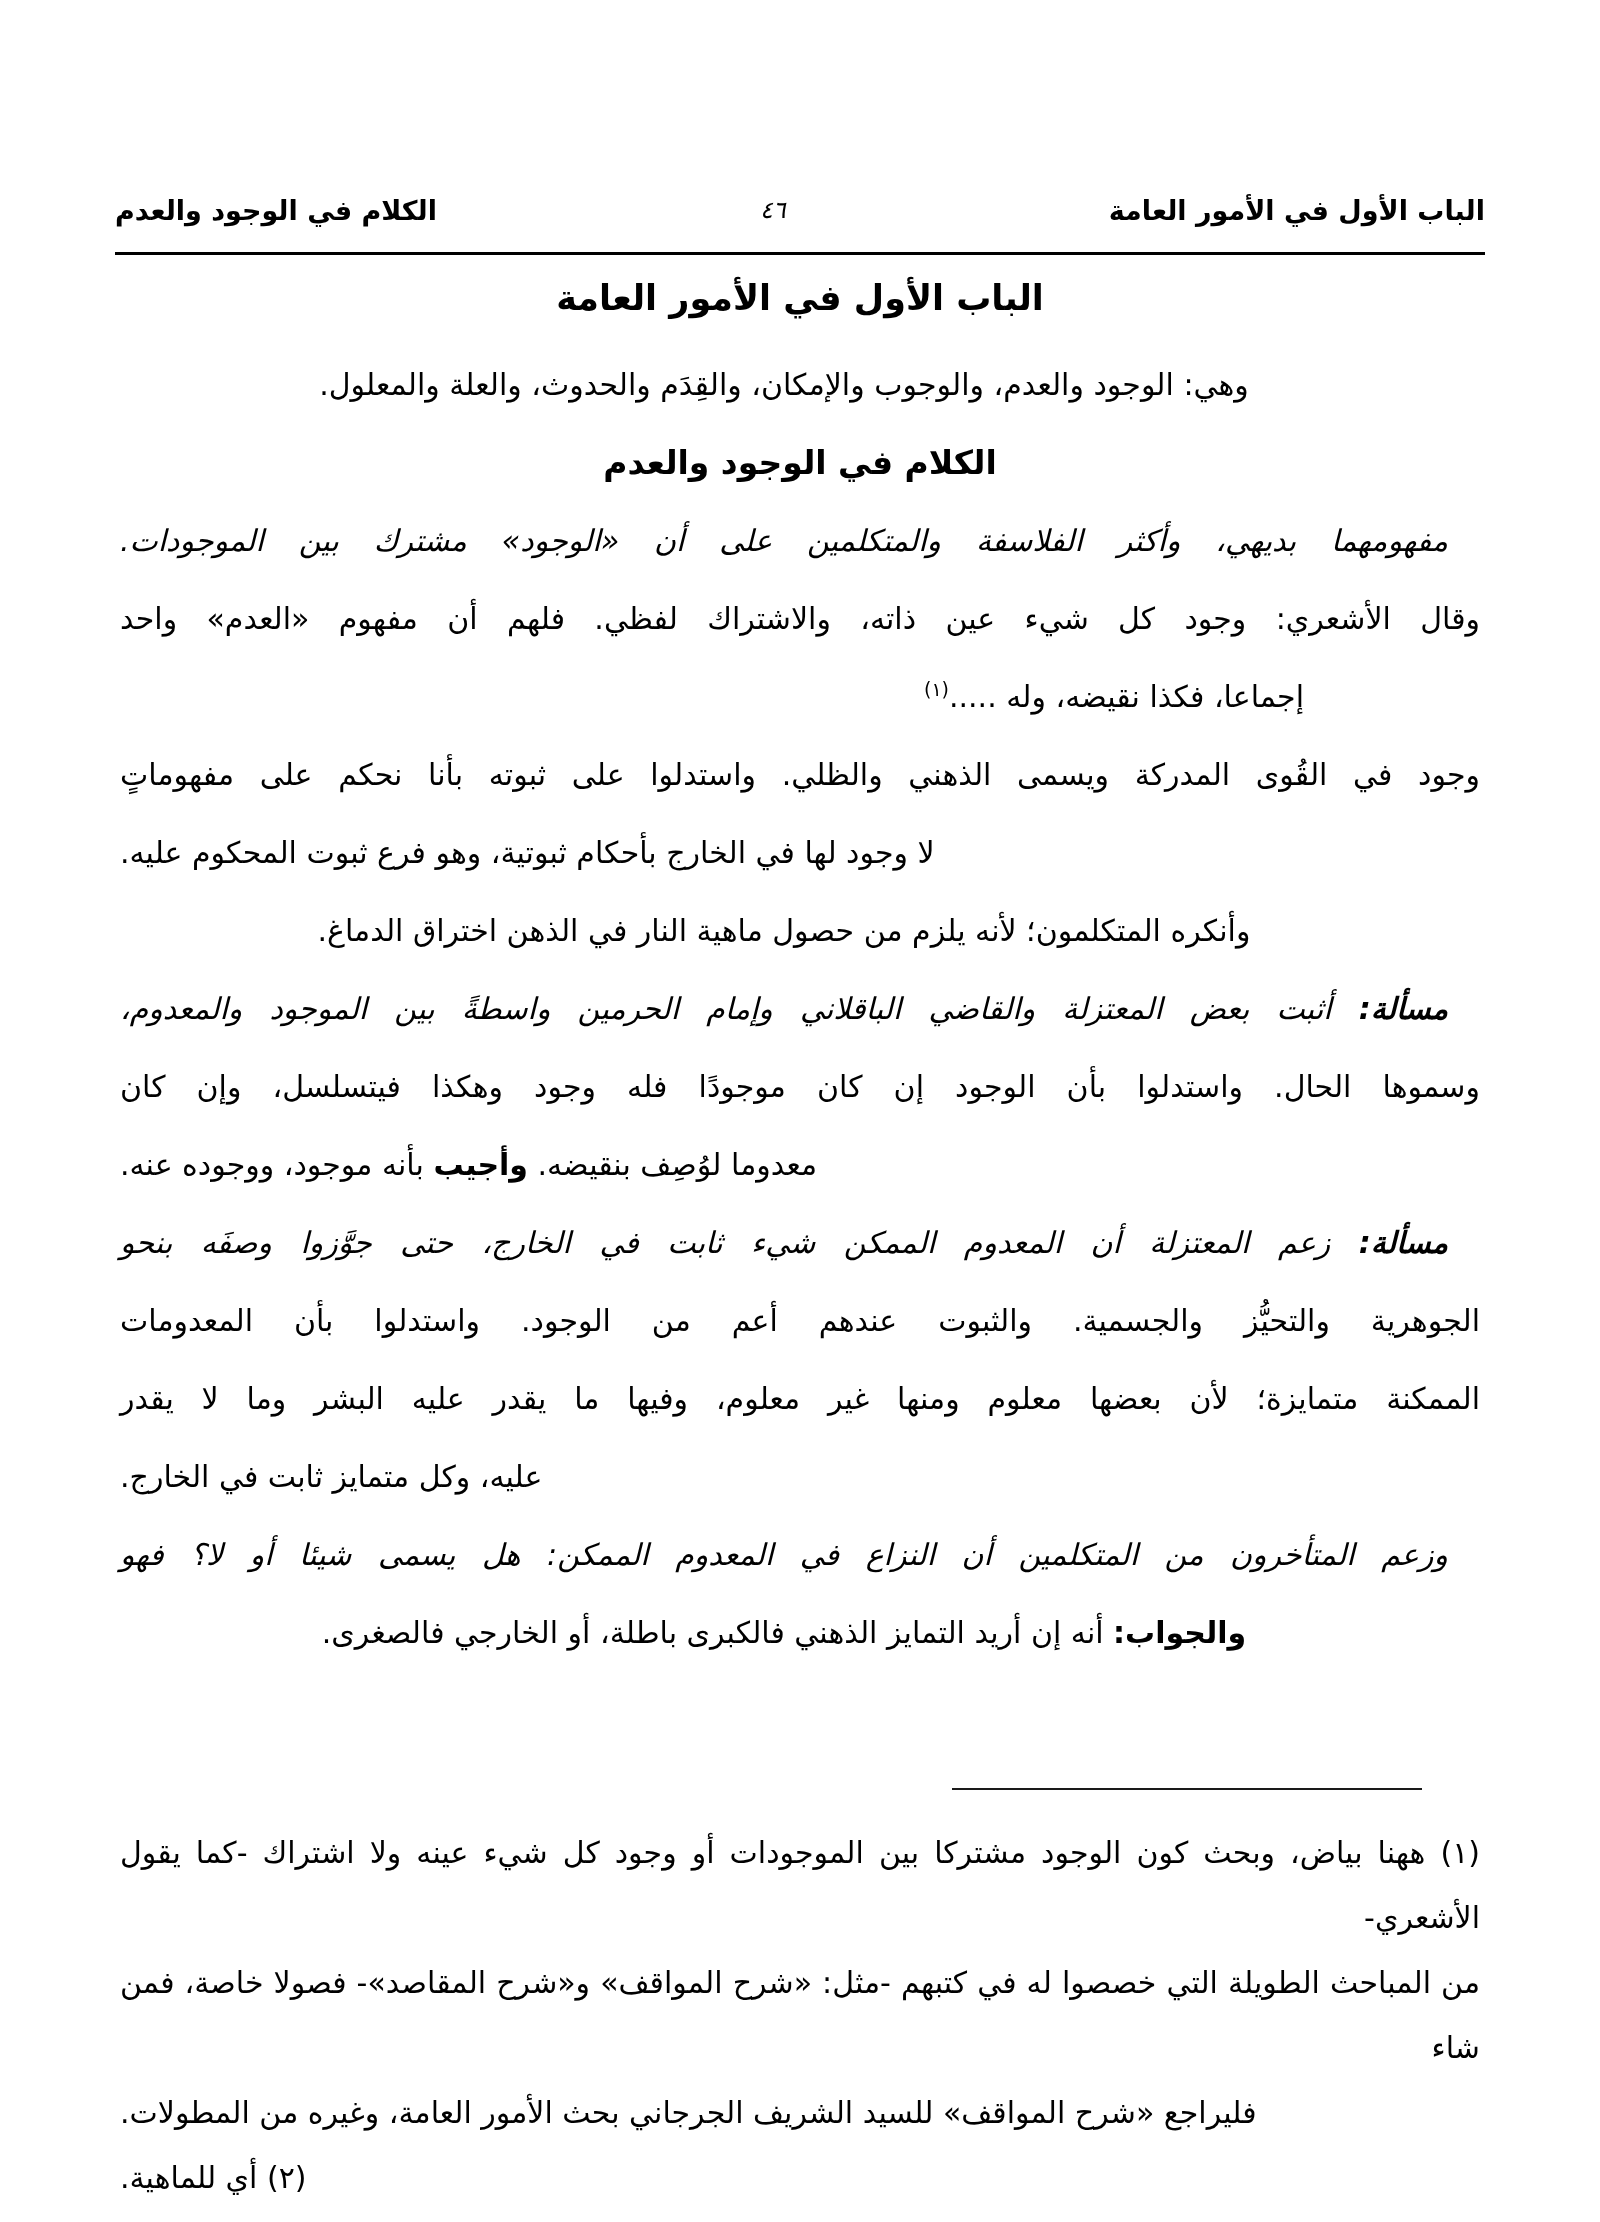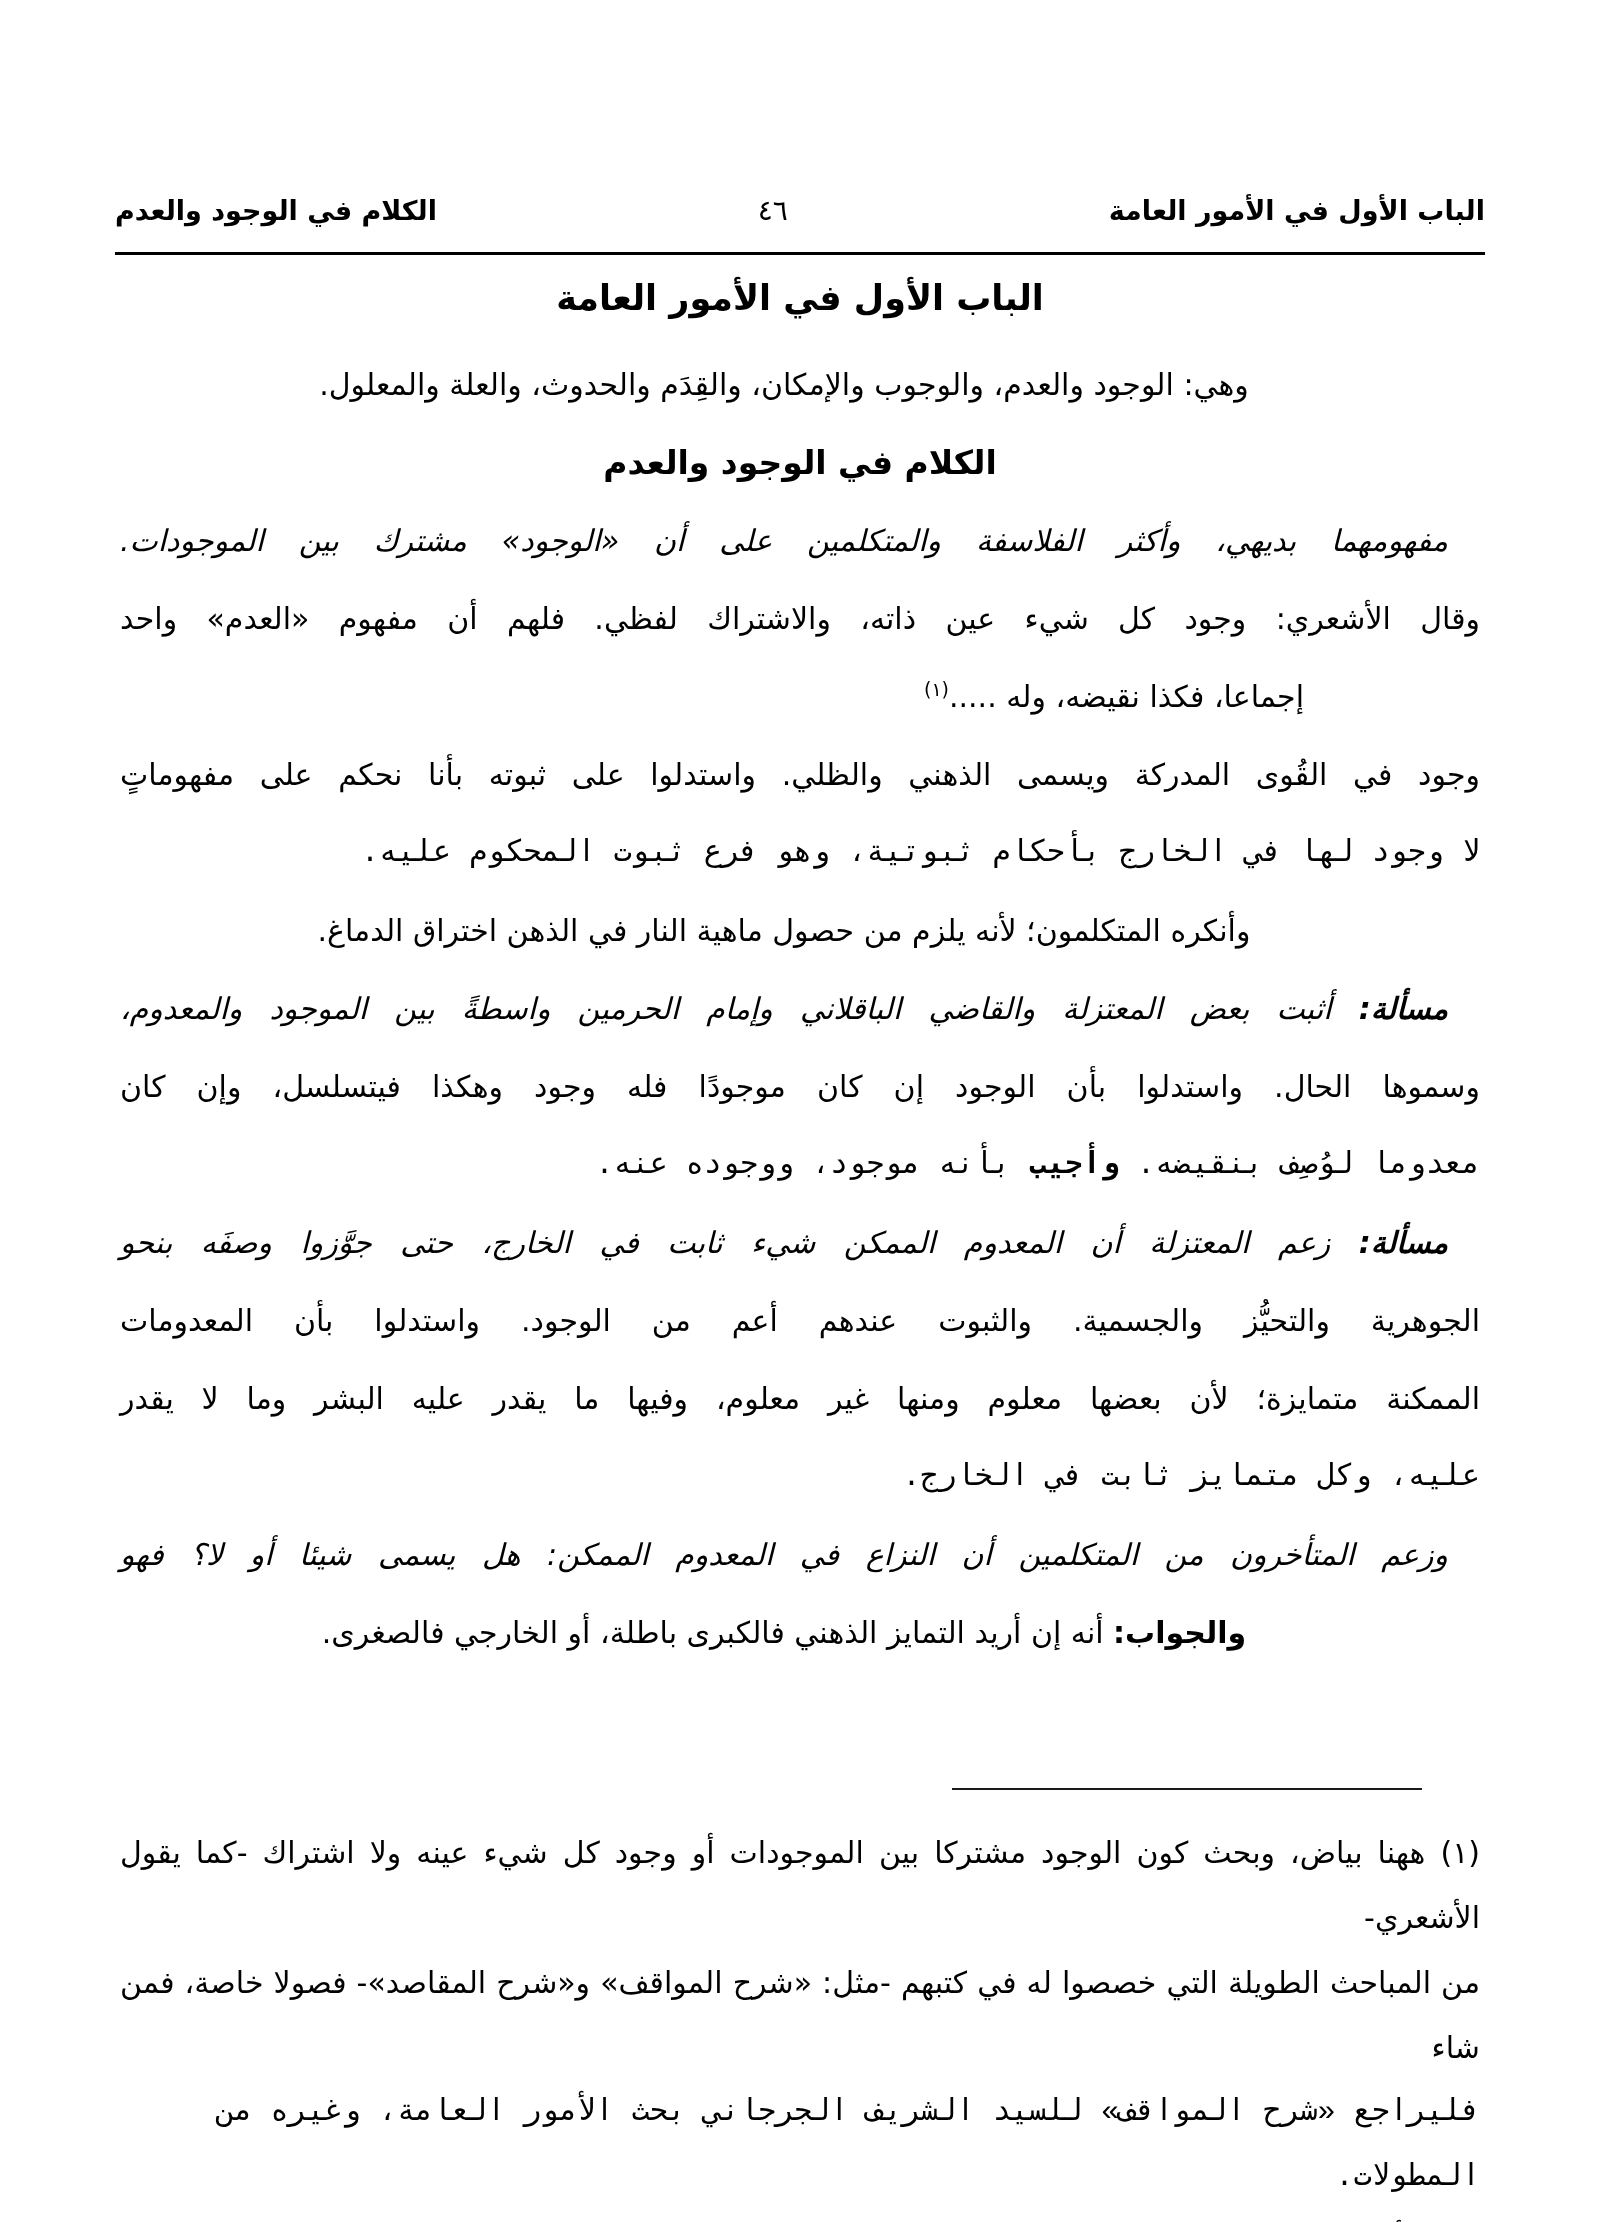--- a/index.html
+++ b/index.html
@@ -12,38 +12,38 @@
     direction:rtl;
     font-family:"DejaVu Sans","Liberation Sans",sans-serif;
     overflow:hidden;
   }
   .header{
     position:absolute;top:168px;right:115px;left:115px;height:84px;
     display:flex;justify-content:space-between;align-items:center;
     border-bottom:3px solid #000;
     font-size:27px;font-weight:700;
   }
-  .header .pagenum{font-weight:400;font-size:28px;letter-spacing:2px;}
+  .header .pagenum{font-weight:400;font-size:24px;letter-spacing:2px;font-style:italic;}
   .content{
     position:absolute;top:268px;right:120px;left:120px;
   }
   h1.chapter{
     margin:0 0 18px 0;text-align:center;
     font-size:35px;font-weight:700;line-height:60px;
   }
   .line{
     font-size:30px;line-height:78px;text-align:center;
     white-space:normal;
   }
   .heading{text-align:center;font-weight:700;font-size:33px;}
   .p-right{padding-right:32px;}
   .p-justify{padding-right:32px;text-align:justify;text-align-last:justify;font-style:italic;}
   .justify{text-align:justify;text-align-last:justify;}
   .hang-right{padding-right:176px;text-align:right;}
-  .flow-right{text-align:right;font-family:Liberation Mono, monospace;}
+  .flow-right{text-align:left;}
   .b{font-weight:700;}
   sup.fn-mark{font-size:19px;line-height:0;vertical-align:super;}
   .footnotes{
     position:absolute;top:1788px;right:120px;left:120px;
   }
   .fn-rule{
     width:470px;height:0;border-top:2px solid #1a1a1a;
     margin:0 58px 30px 0;
   }
   .footnotes .line{font-size:30px;line-height:65px;}

